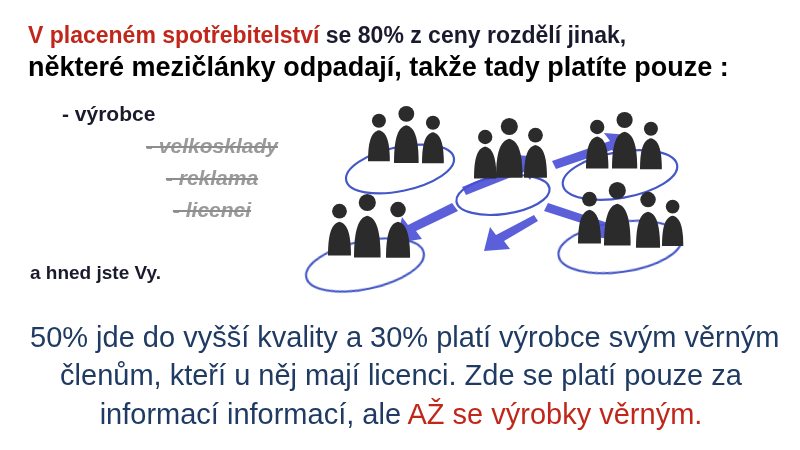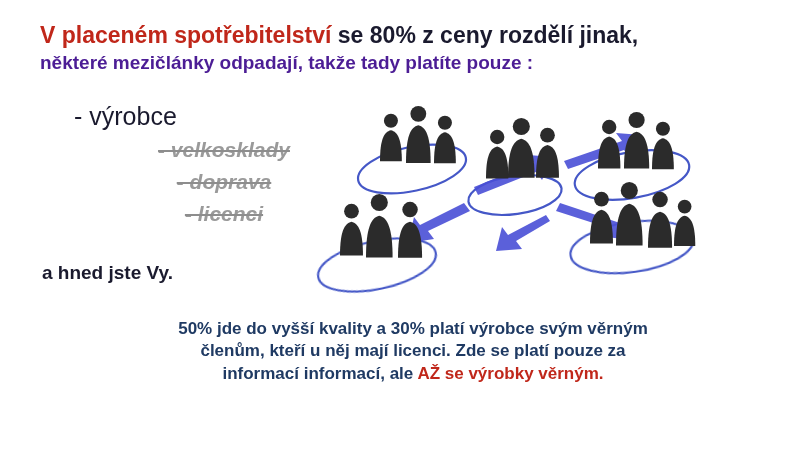--- a/index.html
+++ b/index.html
@@ -12,59 +12,58 @@
     background: #ffffff;
     font-family: "Liberation Sans", sans-serif;
     overflow: hidden;
     position: relative;
   }
   .slide {
     position: relative;
     width: 686px;
     height: 450px;
     box-sizing: border-box;
-    margin-left: 12px;
   }
 
   
   .top-block {
     position: absolute;
     left: 28px;
     top: 22px;
     width: 720px;
   }
   .line1 {
     font-size: 23px;
     font-weight: bold;
     color: #1a1a2e;
     line-height: 1.18;
     white-space: nowrap;
   }
   .line1 .hl {
     color: #c0271a;
   }
   .line2 {
-    font-size: 19px;
-    font-weight: bold;
-    color: #4c1d95;
+    font-size: 27px;
+    font-weight: bold;
+    color: #000000;
     line-height: 1.18;
     margin-top: 3px;
     white-space: nowrap;
   }
 
   
   .list {
     position: absolute;
     left: 62px;
     top: 98px;
     width: 300px;
   }
   .list-item {
-    font-size: 25px;
-    font-weight: normal;
+    font-size: 21px;
+    font-weight: bold;
     color: #1a1a2e;
     line-height: 1.05;
     padding: 5px 0 5px 0;
     white-space: nowrap;
   }
   .list-item.struck {
     color: #9a9a9a;
     font-weight: bold;
     font-style: italic;
     text-decoration: line-through;
@@ -84,22 +83,22 @@
 
   
   .bottom-block {
     position: absolute;
     left: 30px;
     top: 318px;
     width: 742px;
     text-align: center;
   }
   .bline {
-    font-size: 17px;
-    font-weight: bold;
+    font-size: 29px;
+    font-weight: normal;
     color: #1f3a63;
     line-height: 1.32;
     white-space: nowrap;
   }
   .bline .red {
     color: #c0271a;
   }
 
   
   .illus {
@@ -122,21 +121,21 @@
     <div class="line1">
       <span class="hl">V placeném spotřebitelství</span>
       <span>se 80% z ceny rozdělí jinak,</span>
     </div>
     <div class="line2">některé mezičlánky odpadají, takže tady platíte pouze :</div>
   </div>
 
   <div class="list">
     <div class="list-item">- výrobce</div>
     <div class="list-item struck">- velkosklady</div>
-    <div class="list-item struck">- doprava</div>
+    <div class="list-item struck">- reklama</div>
     <div class="list-item struck">- licenci</div>
   </div>
 
   <div class="closing">a hned jste Vy.</div>
 
   <div class="illus">
     <svg width="420" height="215" viewBox="0 0 420 215" xmlns="http://www.w3.org/2000/svg">
 
       <g fill="none" stroke="#3b4fc4" stroke-width="2.2" opacity="0.95">
         <ellipse cx="110" cy="74" rx="55" ry="22" transform="rotate(-12 110 74)"></ellipse>

